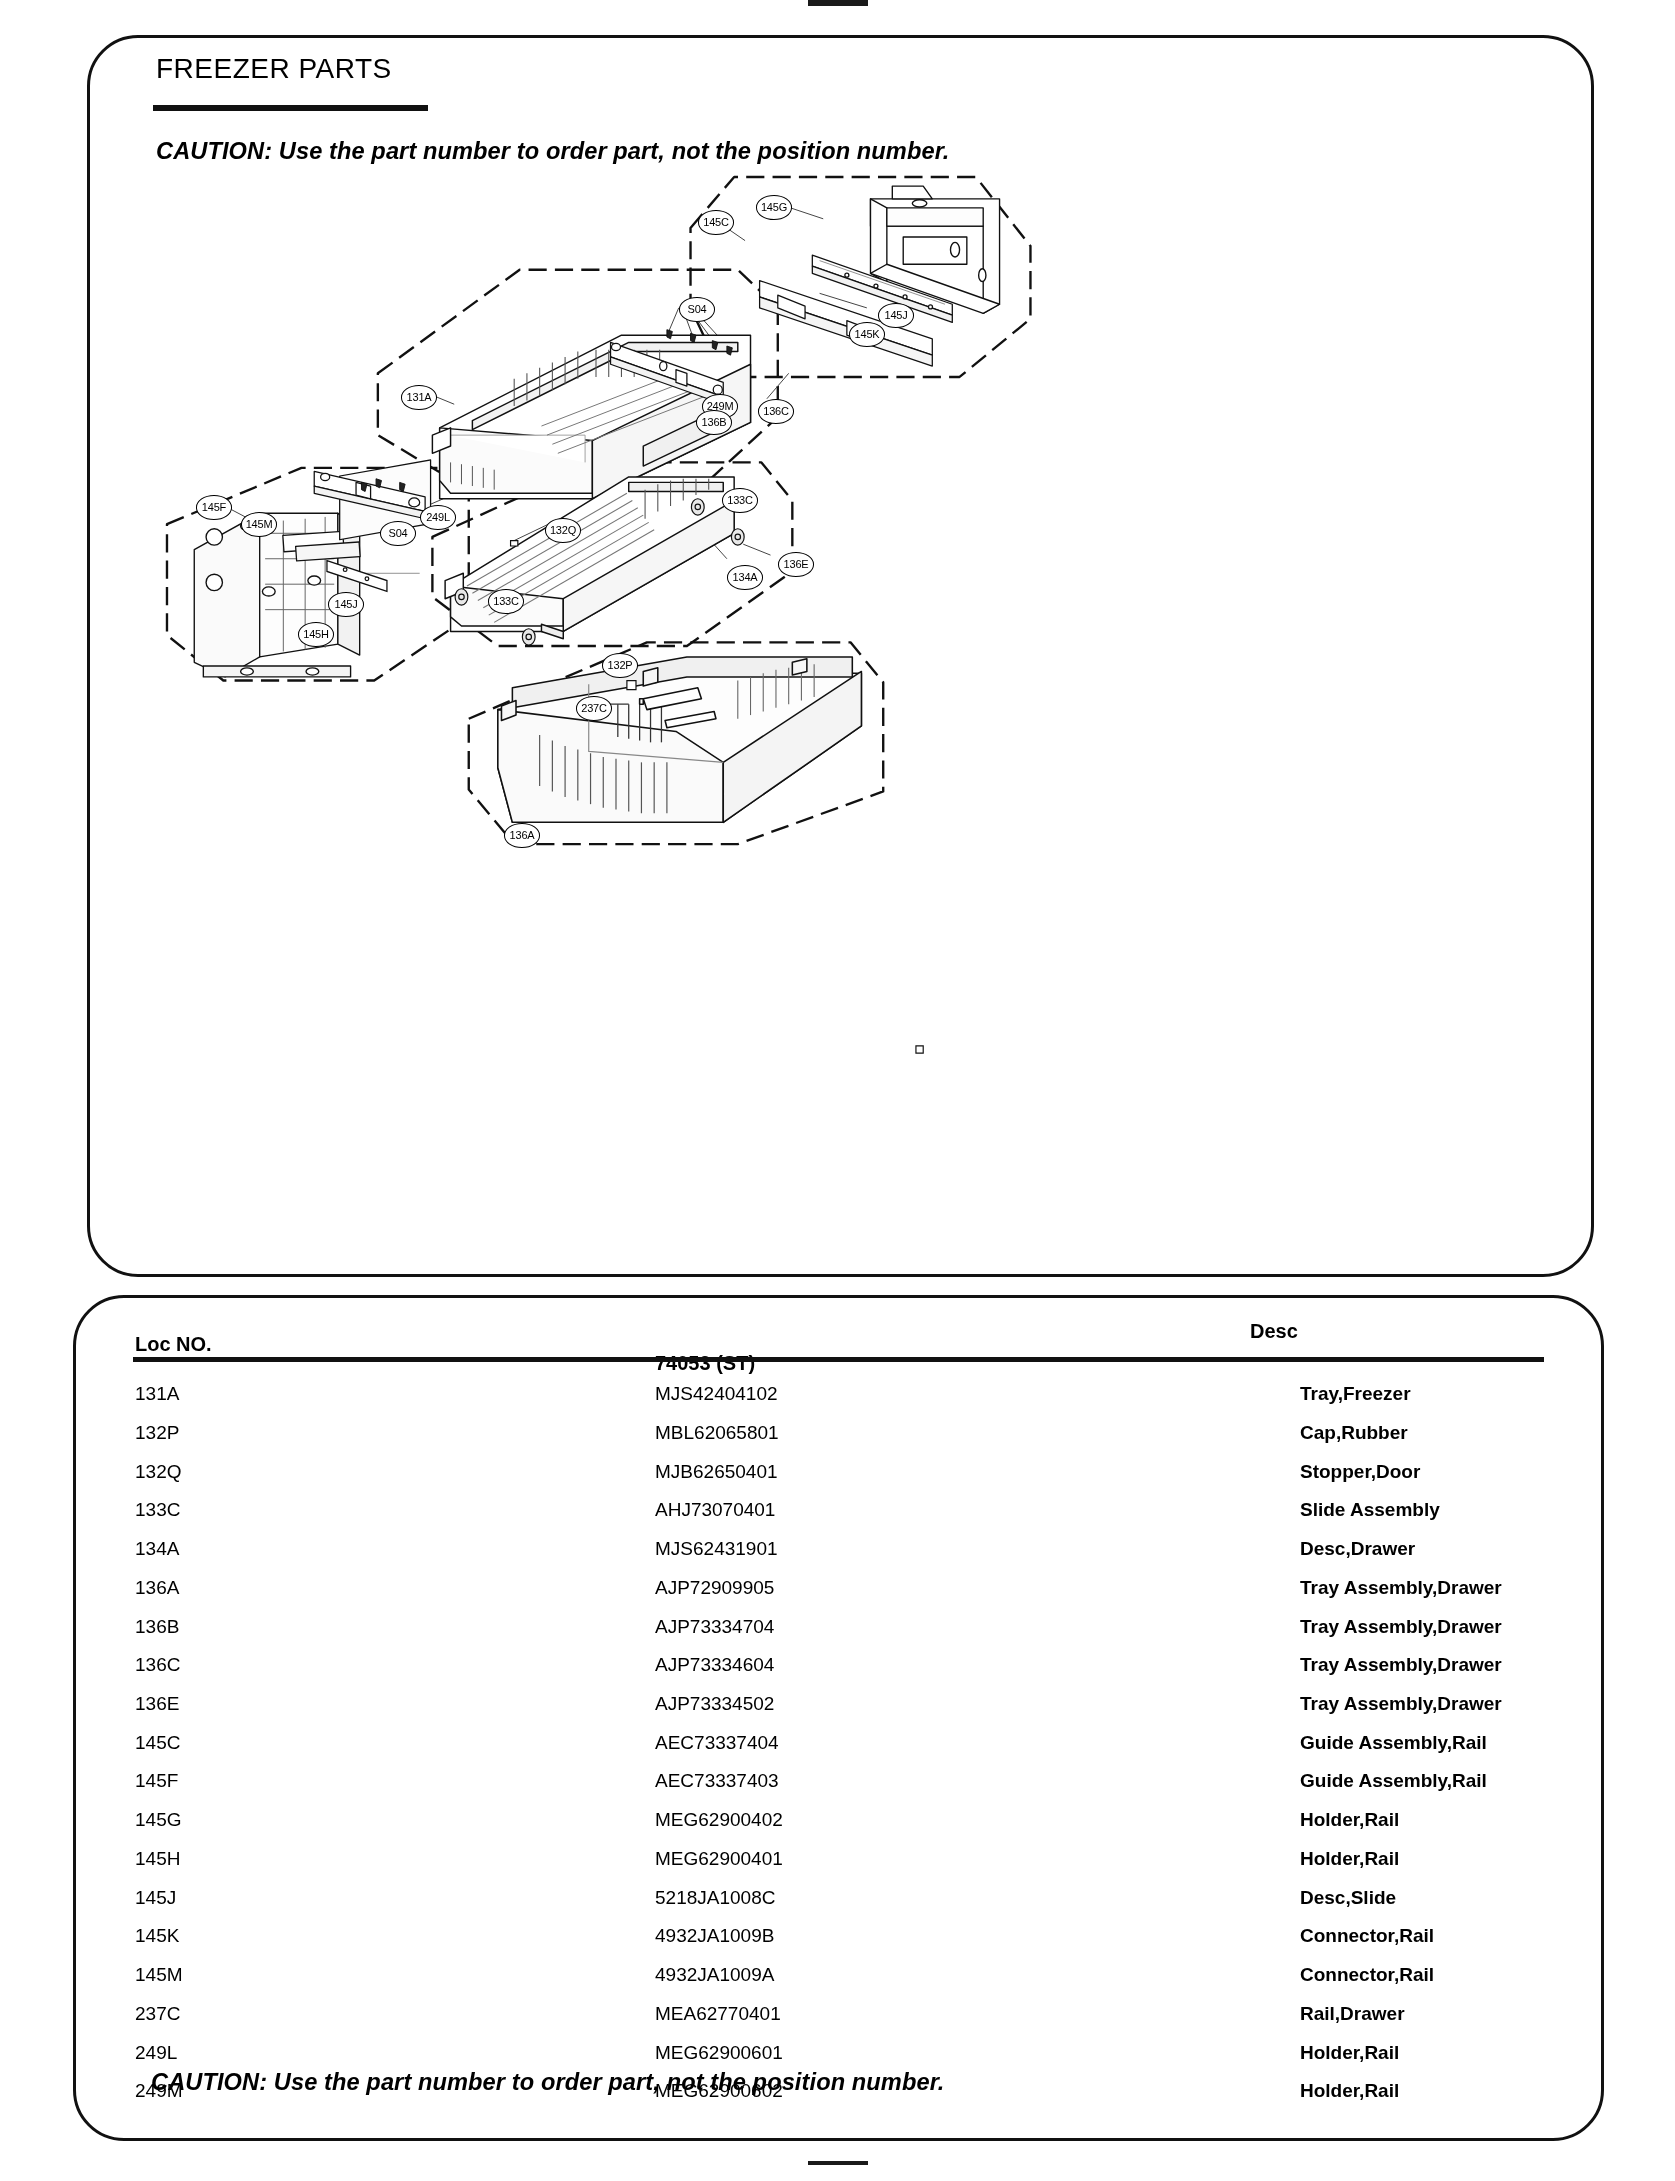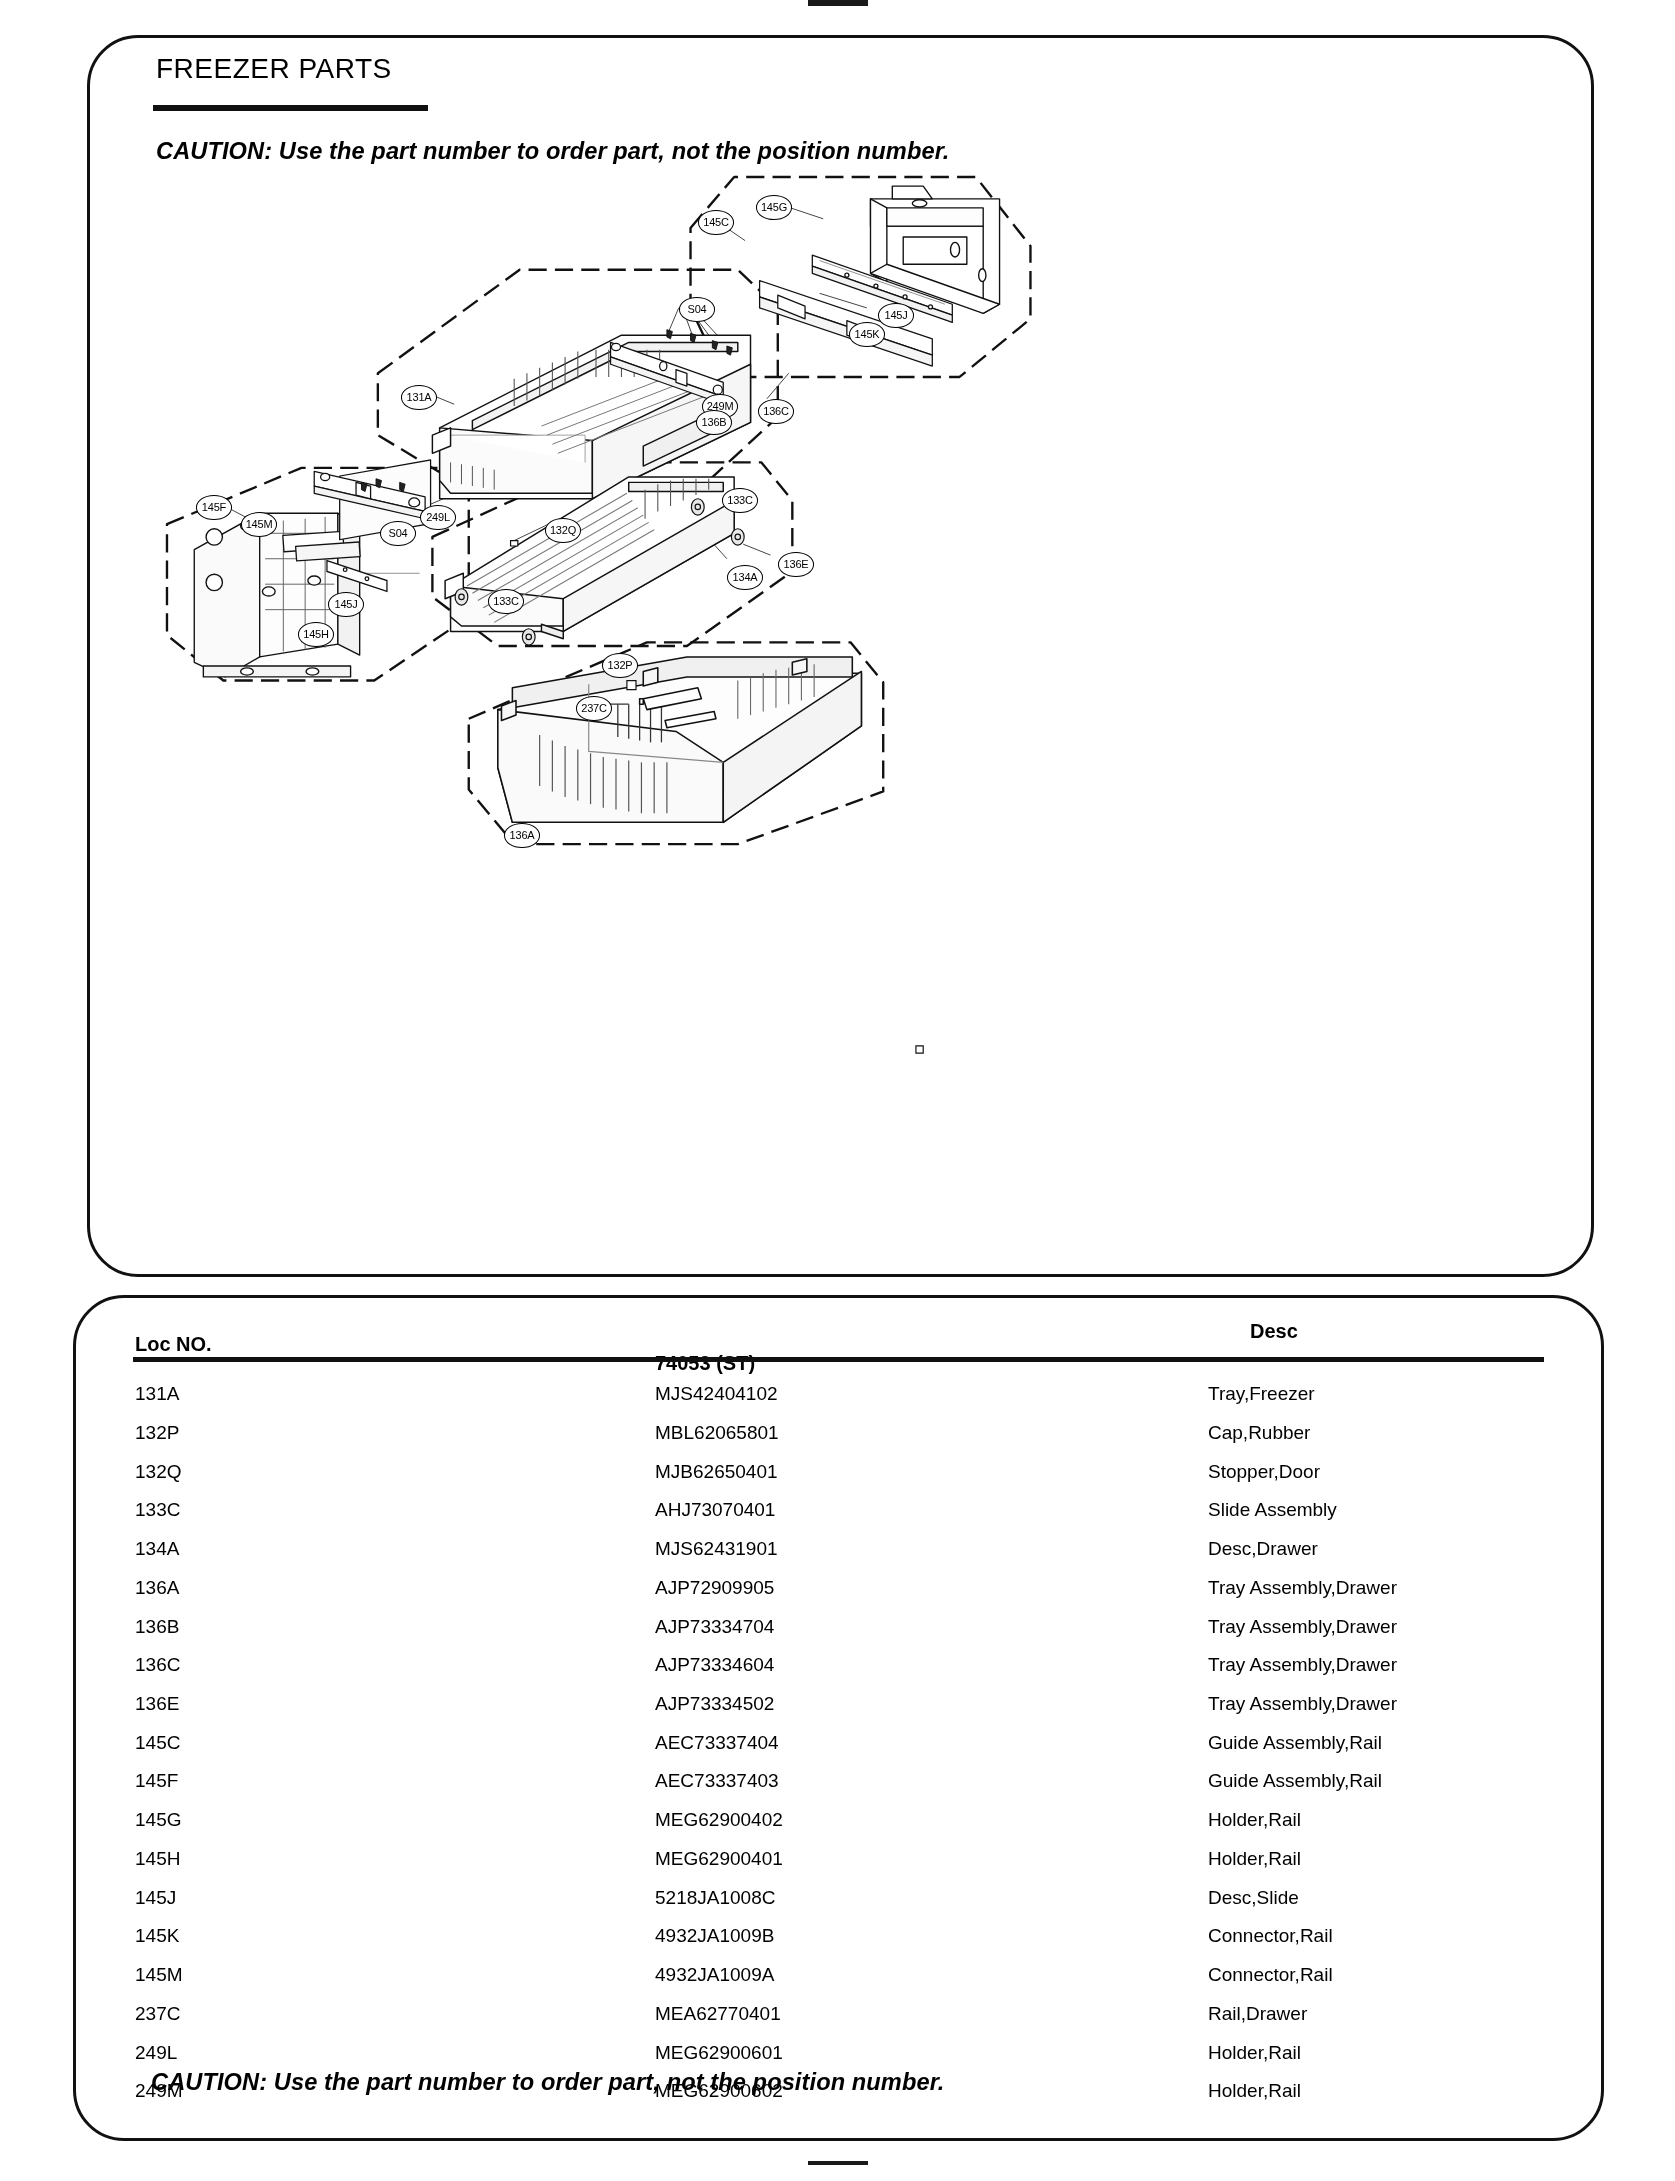--- a/index.html
+++ b/index.html
@@ -28,21 +28,21 @@
   #parts-table{position:absolute;left:73px;top:1295px;width:1531px;height:846px;}
   .th{position:absolute;font-size:20px;font-weight:bold;white-space:nowrap;}
   #th-loc{left:62px;top:38px;}
   #th-part{left:582px;top:24.5px;margin-top:32px;}
   #th-desc{left:1177px;top:24.5px;}
   #head-rule{position:absolute;left:60px;top:62px;width:1411px;height:4.5px;background:#111;}
   .row{position:absolute;left:0;width:100%;height:35px;}
   .cell{position:absolute;font-size:19px;white-space:nowrap;}
   .c-loc{left:62px;}
   .c-part{left:582px;}
-  .c-desc{left:1135px;}
+  .c-desc{left:1227px;font-weight:bold;}
 
   
   #diagram{position:absolute;left:87px;top:35px;width:1507px;height:1242px;overflow:hidden;}
   #diagram svg{position:absolute;left:0;top:0;}
 
   .callout{position:absolute;width:36px;height:24.5px;border:1.8px solid #000;border-radius:50%;
            background:#fff;display:flex;align-items:center;justify-content:center;
            font-size:11px;line-height:1;letter-spacing:-0.2px;box-sizing:border-box;}
 </style>
 </head>

